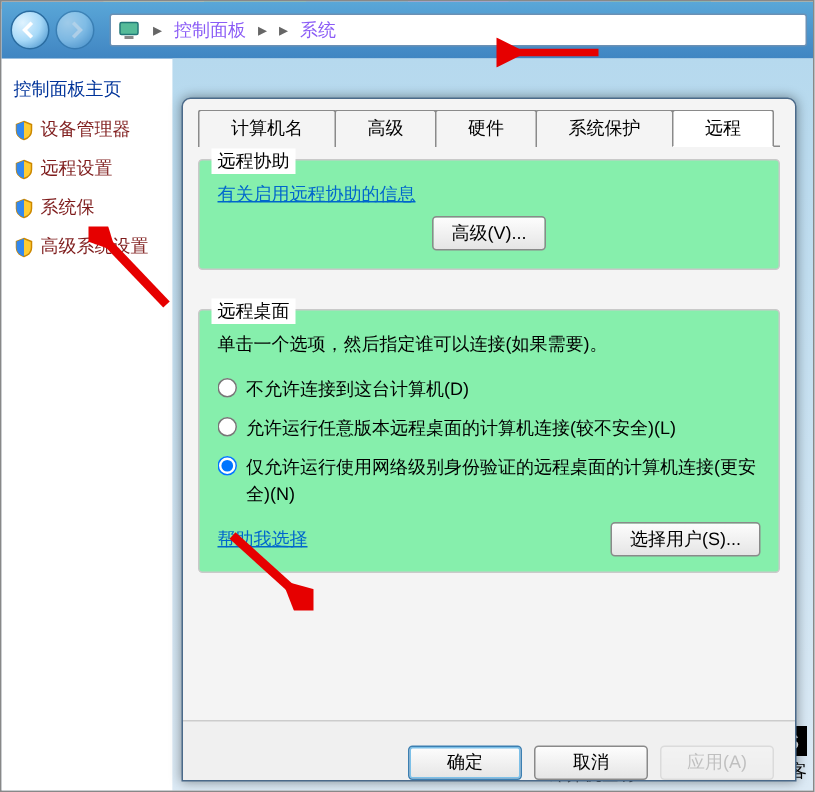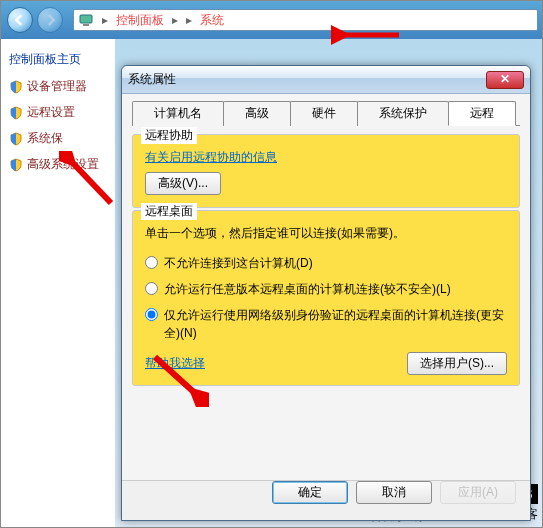--- a/index.html
+++ b/index.html
@@ -6,21 +6,21 @@
 body{width:543px;height:528px;background:#e8f0f8;position:relative;overflow:hidden;border:1px solid #888}
 
 .topbar{height:38px;background:linear-gradient(#5aa7d8,#4085c2);display:flex;align-items:center;padding:0 4px;position:relative}
 .navbtn{width:26px;height:26px;border-radius:50%;background:radial-gradient(circle at 30% 30%,#dff3ff,#a7d9f8,#3887c5);border:1px solid #2a6ca0;margin:0 2px;display:flex;align-items:center;justify-content:center;cursor:default}
 .navbtn svg{width:12px;height:12px}
 .colorband{position:absolute;top:0;left:0;right:0;height:5px;display:flex}
 .colorband span{flex:1}
 .crumb-bg{flex:1;height:22px;background:#fff;border:1px solid #6b90b4;margin-left:8px;display:flex;align-items:center;border-radius:2px}
 .crumb-icon{width:16px;height:16px;margin:0 4px;display:inline-block}
 .crumb-sep{width:14px;text-align:center;color:#666}
-.crumb-item{padding:0 4px;color:#ef4444;white-space:nowrap}
+.crumb-item{padding:0 4px;color:#8b5cf6;white-space:nowrap}
 
 .page{display:flex;height:calc(100% - 38px)}
 .sidebar{width:114px;padding:12px 8px;background:#fff}
 .sidehead{color:#003399;margin-bottom:10px}
 .sidelink{display:flex;align-items:center;margin:9px 0;color:#7f1d1d;cursor:pointer}
 .shield{width:14px;height:14px;margin-right:4px;display:inline-block}
 .content{flex:1;position:relative;background:linear-gradient(#b6d9ee,#dceaf5)}
 
 .logo{position:absolute;right:4px;bottom:4px;text-align:right;z-index:5}
 .logo-boxes{display:flex;gap:2px;justify-content:flex-end}
@@ -33,33 +33,33 @@
 .dlg{position:absolute;left:120px;top:64px;width:410px;height:456px;background:#f4f4f4;border:1px solid #4b6a8a;border-radius:6px 6px 0 0;box-shadow:0 0 8px rgba(0,0,0,.4);z-index:10;overflow:hidden}
 .dlg-title{height:28px;background:linear-gradient(#fdfdfe,#d9e7f5 45%,#b6d0e8 46%,#c7dbef);border-bottom:1px solid #9ab4cf;display:flex;align-items:center;padding:0 6px;border-radius:6px 6px 0 0}
 .dlg-title-text{flex:1;color:#000}
 .closebtn{width:38px;height:18px;background:linear-gradient(#e79,#c9302c);border:1px solid #8a1f1c;border-radius:3px;color:#fff;text-align:center;line-height:15px;font-weight:bold;cursor:pointer}
 .dlg-body{padding:6px 10px 4px}
 
 .tabs{display:flex;border-bottom:1px solid #8a8a8a;margin-bottom:8px}
 .tab{padding:3px 21px;border:1px solid #8a8a8a;border-bottom:none;margin-right:-1px;background:#f4f4f4;border-radius:2px 2px 0 0;cursor:pointer;position:relative;top:1px}
 .tab.active{background:#fff;border-bottom:1px solid #fff;z-index:1}
 
-.group{border:1px solid #c9c9c9;border-radius:3px;padding:14px 12px 12px;margin-bottom:2px;position:relative;background:#fde047}
+.group{border:1px solid #c9c9c9;border-radius:3px;padding:14px 12px 12px;margin-bottom:26px;position:relative;background:#86efac}
 .legend{position:absolute;top:-8px;left:8px;background:#fff;padding:0 4px}
 .chk{display:flex;align-items:center;margin-bottom:12px}
 .chk input{margin-right:6px}
 .link{color:#0066cc;text-decoration:underline;cursor:pointer}
 .btn{border:1px solid #8a8a8a;background:linear-gradient(#fdfdfd,#e5e5e5);border-radius:3px;padding:2px 12px;cursor:pointer;min-width:76px}
-.row-r{display:flex;justify-content:flex-start;margin-top:6px}
+.row-r{display:flex;justify-content:center;margin-top:6px}
 .desc{margin-bottom:12px}
 .radio{display:flex;align-items:flex-start;margin:8px 0}
 .radio input{margin:2px 6px 0 0;flex-shrink:0}
 .radio label{line-height:1.5}
 .bottom-row{display:flex;justify-content:space-between;align-items:center;margin-top:10px}
-.dlg-footer{position:absolute;bottom:0;left:0;right:0;height:40px;background:#f0f0f0;border-top:1px solid #ccc;display:flex;align-items:flex-start;justify-content:flex-end;gap:8px;padding:0 14px}
+.dlg-footer{position:absolute;bottom:0;left:0;right:0;height:40px;background:#f0f0f0;border-top:1px solid #ccc;display:flex;align-items:flex-end;justify-content:flex-end;gap:8px;padding:0 14px}
 .btn.default{border:1px solid #3c7fb1;box-shadow:0 0 0 1px #7cc0e8 inset}
 .cutoff{position:absolute;bottom:2px;left:250px;color:#333;font-size:12px;z-index:2}
 </style>
 </head>
 <body>
 
 <div class="colorband">
 <span style="background:#d73"></span>
     <span style="background:#e9c34a"></span>
     <span style="background:#6b6"></span>
@@ -158,26 +158,20 @@
       <defs>
         <marker id="ah3" markerWidth="8" markerHeight="8" refX="2" refY="4" orient="auto">
           <path d="M8 0 0 4l8 4z" fill="#e60000"></path>
         </marker>
       </defs>
       <line x1="6" y1="6" x2="48" y2="44" stroke="#e60000" stroke-width="6" marker-end="url(#ah3)"></line>
     </svg>
 </div>
 
 <div class="dlg">
-  <div class="dlg-title">
-    <span class="dlg-title-text">系统属性</span>
-    <div class="closebtn">
-      <span>✕</span>
-    </div>
-  </div>
   <div class="dlg-body">
     <div class="tabs">
       <div class="tab">计算机名</div>
       <div class="tab">高级</div>
       <div class="tab">硬件</div>
       <div class="tab">系统保护</div>
       <div class="tab active">远程</div>
     </div>
 
     <div class="group">

